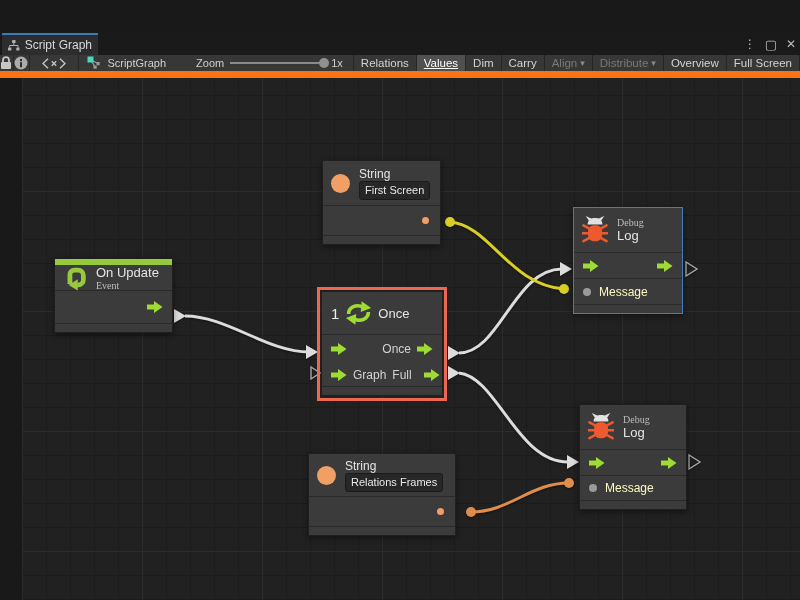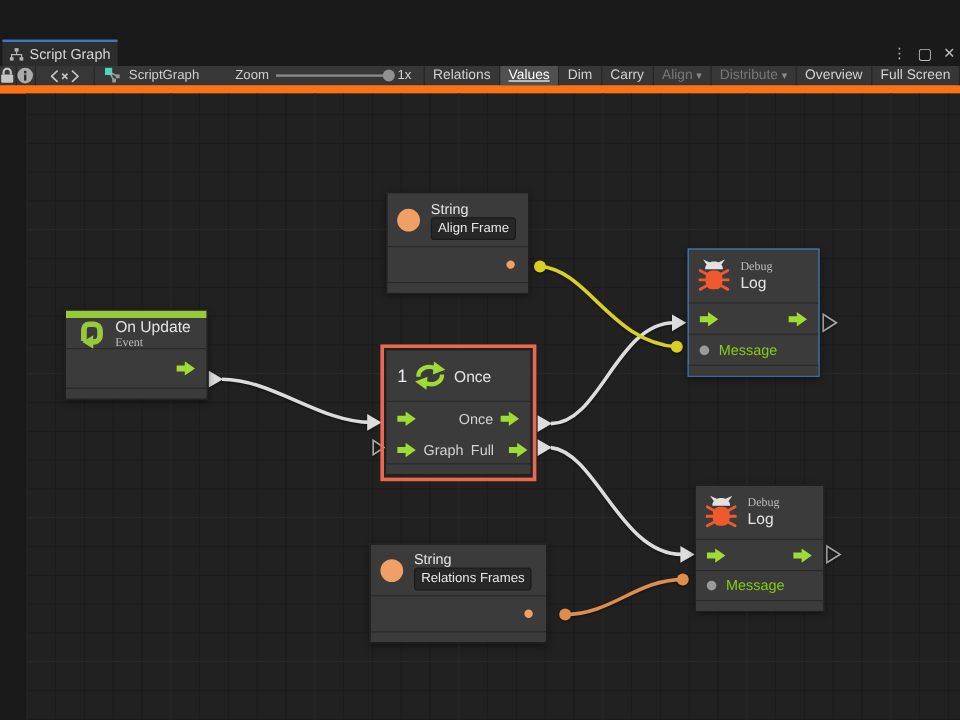--- a/index.html
+++ b/index.html
@@ -65,21 +65,21 @@
   .field { background:#272727; border:1px solid #1b1b1b; border-radius:3px;
            color:#e8e8e8; font-size:11px; padding:2px 5px; line-height:13px;
            white-space:nowrap; }
   .row { position:relative; display:flex; align-items:center; }
   .dot-out { position:absolute; border-radius:50%; }
   .blue-sel { border:1px solid #3d7ebb; }
   .selection { position:absolute; border:3px solid #eb6852; }
   .selection .node { position:relative; margin:1px; box-shadow:none; }
   .port-arrow { flex:none; display:block; }
   .plabel { font-size:12px; color:#d2d2d2; }
-  .msg { font-size:12px; color:#84cc16; }
+  .msg { font-size:12px; color:#fef9c3; }
   .gray-dot { width:8px; height:8px; border-radius:50%; background:#9a9a9a; flex:none; }
   .greenbar { height:6px; }
   svg.wires { position:absolute; left:0; top:0; pointer-events:none; }
   .icon-svg { display:block; }
 </style>
 </head>
 <body>
 
 <svg width="0" height="0" style="position:absolute">
   <defs>
@@ -258,21 +258,21 @@
         <path d="M664,184 L664,198 L675,191 Z"></path>
         <path d="M667,377 L667,391 L678,384 Z"></path>
       </g>
     </svg>
 
     <div class="node" style="left:300px; top:82px; width:119px;">
       <div class="node-header" style="height:45px;">
         <div class="port-circle" style="width: 19px; height: 19px; background: rgb(240, 160, 100);"></div>
         <div class="hdr-col">
           <span class="node-title" style="font-size:12px;">String</span>
-          <div class="field">Align Frame</div>
+          <div class="field">First Screen</div>
         </div>
       </div>
       <div class="row" style="height:29px;">
         <div class="dot-out" style="width: 7px; height: 7px; right: 11px; top: 11px; background: rgb(240, 160, 100);"></div>
       </div>
       <div class="node-footer"></div>
     </div>
 
     <div class="node blue-sel" style="left:551px; top:129px; width:110px;">
       <div class="node-header" style="height:45px;">

